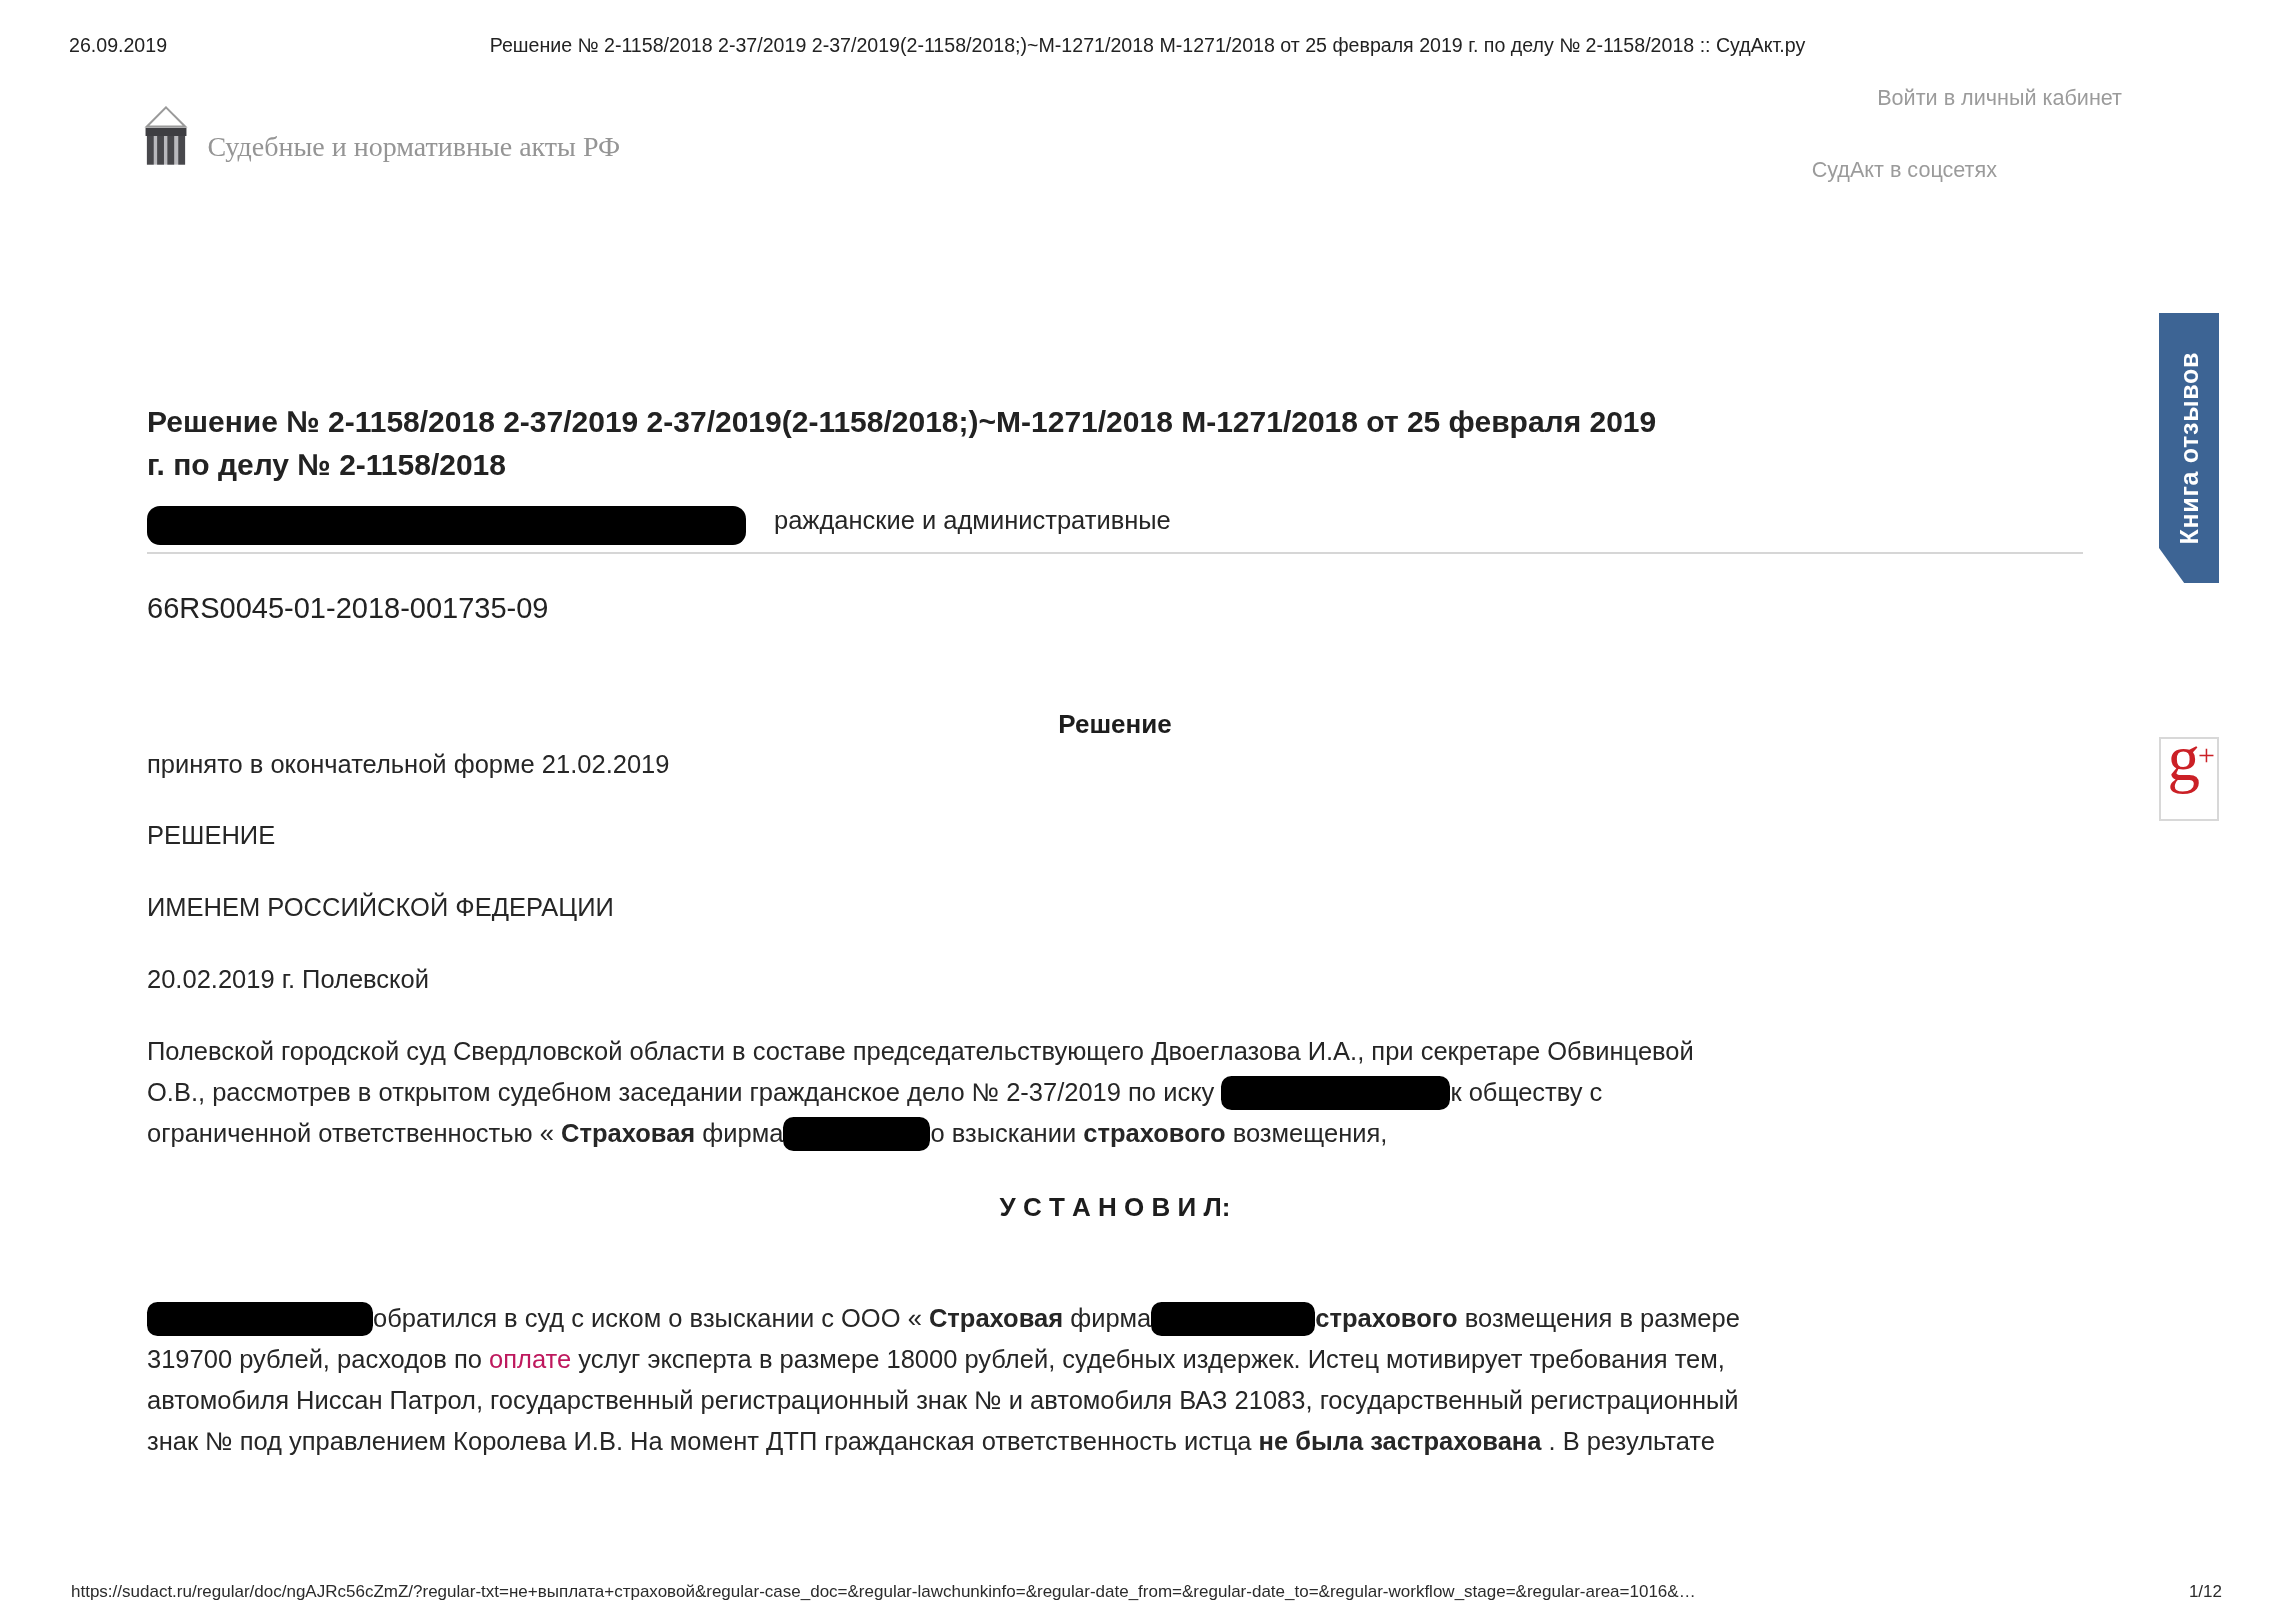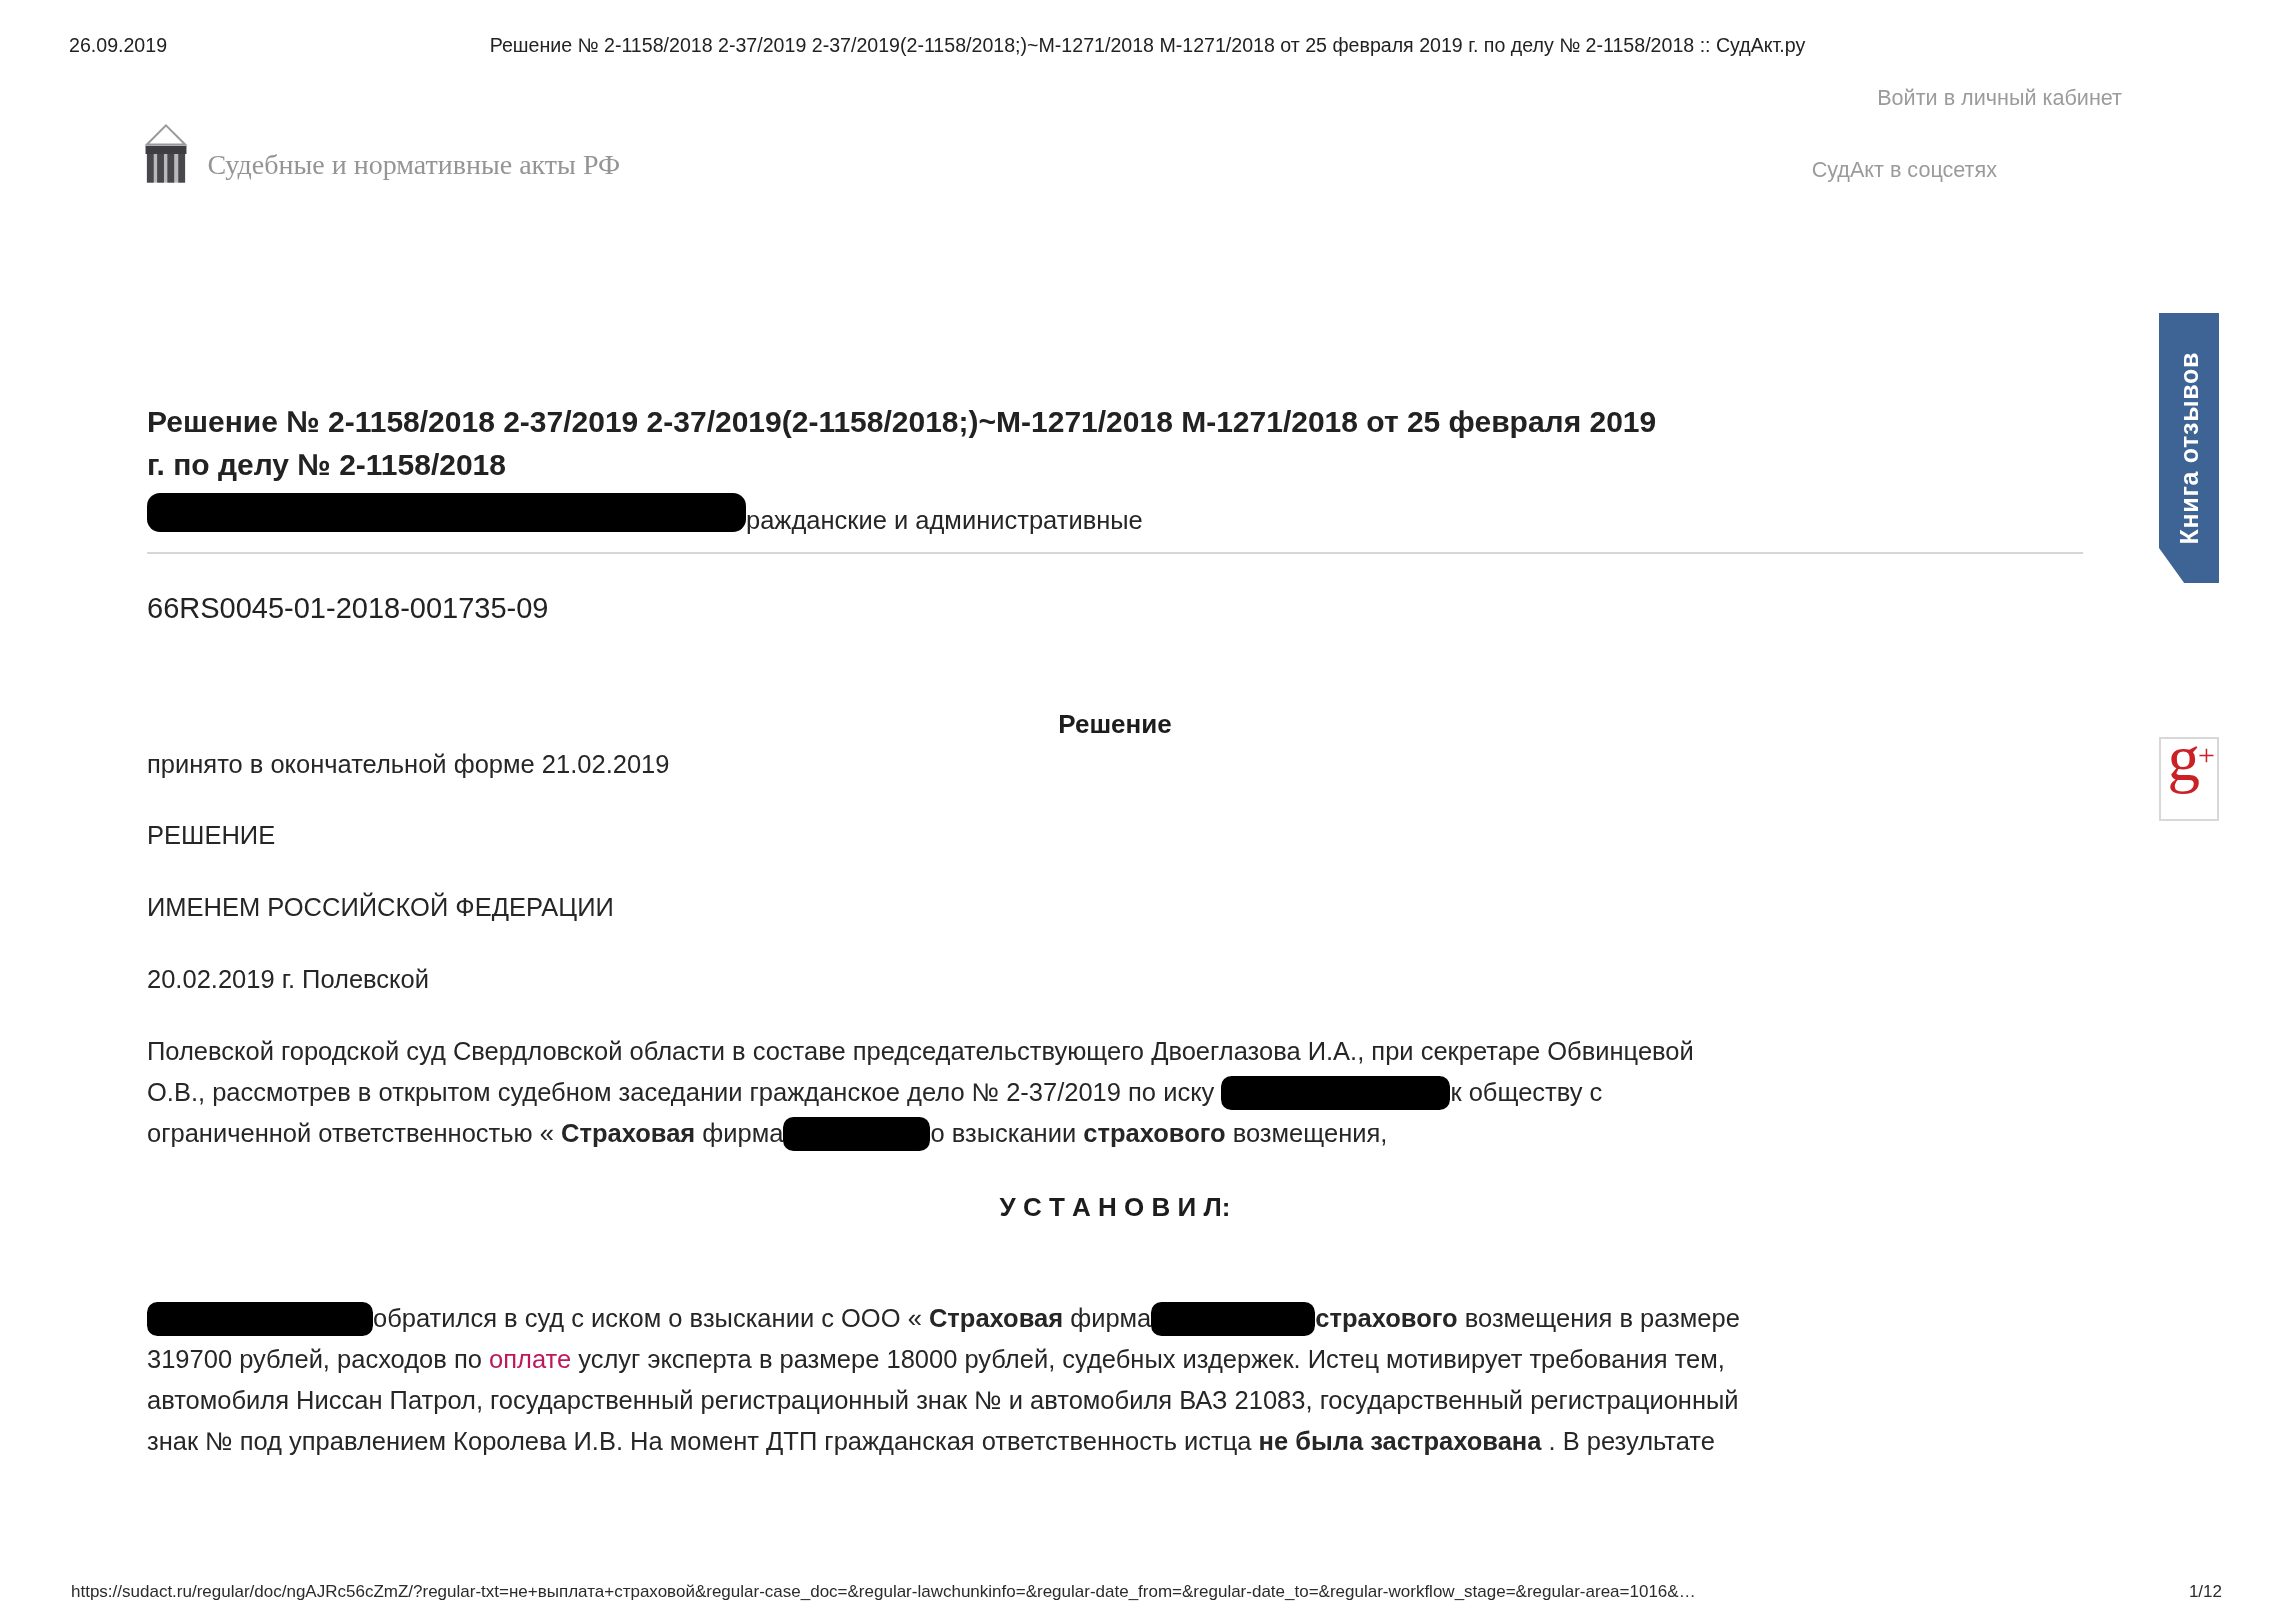--- a/index.html
+++ b/index.html
@@ -6,21 +6,21 @@
   .page{position:relative;width:2295px;height:1622px;background:#fff;overflow:hidden;
         font-family:"Liberation Sans",sans-serif;color:#262626;}
 
   
   .print-date{position:absolute;left:69px;top:34px;font-size:19.6px;color:#222;}
   .print-title{position:absolute;left:0;top:34px;width:100%;text-align:center;font-size:19.6px;color:#222;}
   .footer-url{position:absolute;left:71px;top:1582px;font-size:17px;color:#2b2b2b;}
   .footer-page{position:absolute;right:73px;top:1582px;font-size:17px;color:#2b2b2b;}
 
   
-  .logo{position:absolute;left:139px;top:124px;display:flex;align-items:flex-start;cursor:pointer;}
+  .logo{position:absolute;left:139px;top:106px;display:flex;align-items:flex-start;cursor:pointer;}
   .logo svg{display:block;}
   .logo-text{margin-left:14.4px;margin-top:25px;font-family:"Liberation Serif",serif;
              font-size:28px;color:#959595;}
   .login{position:absolute;right:173px;top:85px;font-size:21.6px;color:#9b9b9b;text-decoration:none;cursor:pointer;}
   .social{position:absolute;right:298px;top:157px;font-size:21.6px;color:#9b9b9b;}
 
   
   nav{position:absolute;left:139px;top:200px;height:64px;display:flex;}
   .nav-item{display:flex;align-items:center;justify-content:center;
             font-size:23px;color:#9a9a9a;border-left:1.3px solid #e2e2e2;cursor:pointer;}
@@ -38,21 +38,21 @@
       border:2px solid #d8d8d8;box-sizing:border-box;cursor:pointer;}
   .gplus .g{position:absolute;left:6.5px;top:-13px;font-family:"Liberation Serif",serif;
       font-size:65px;line-height:65px;color:#cb2026;}
   .gplus .plus{position:absolute;left:37px;top:1.3px;font-family:"Liberation Serif",serif;
       font-size:30px;line-height:30px;color:#cb2026;}
 
   
   main{position:absolute;left:147px;top:400px;width:1936px;}
   h1{margin:0;font-size:30px;line-height:43px;font-weight:700;color:#222;white-space:pre-line;}
   .category-row{margin-top:14.4px;}
-  .category-row .tline{display:flex;align-items:flex-start;font-size:23px;color:#333;white-space:nowrap;}
+  .category-row .tline{display:flex;align-items:flex-end;font-size:23px;color:#333;white-space:nowrap;gap:28px;}
   .divider{margin-top:10.5px;height:2px;background:#d6d6d6;}
   .case-uid{margin-top:38px;font-size:29px;color:#222;}
   .center-h{text-align:center;font-weight:700;font-size:26px;color:#1d1d1d;}
   .res-h{margin-top:84px;}
   .line{font-size:25.5px;color:#262626;}
   .l-prinato{margin-top:10.5px;}
   .l-reshenie{margin-top:42px;}
   .l-imenem{margin-top:43px;}
   .l-datecity{margin-top:43px;}
   .p1{margin-top:37px;}

